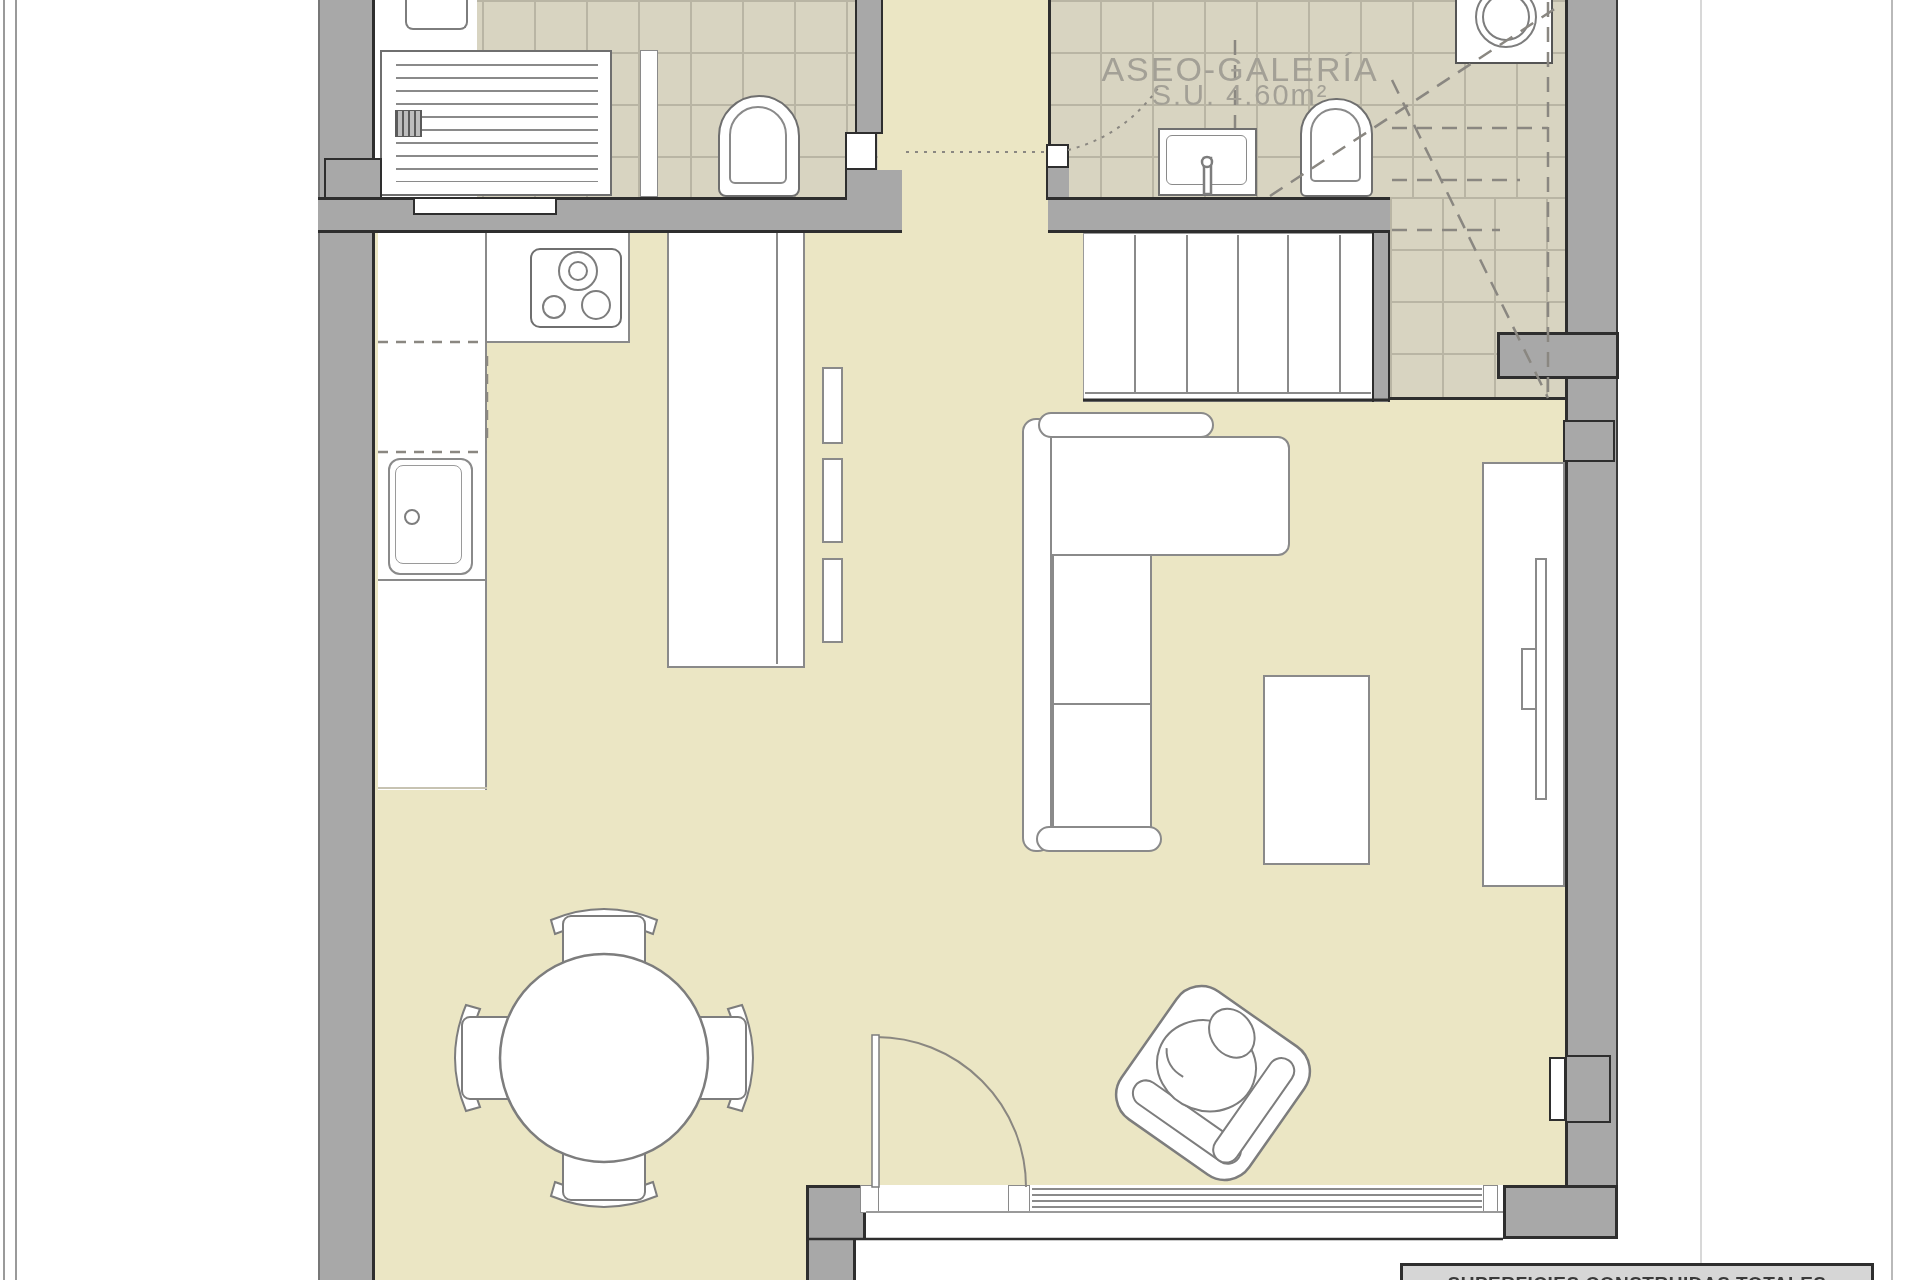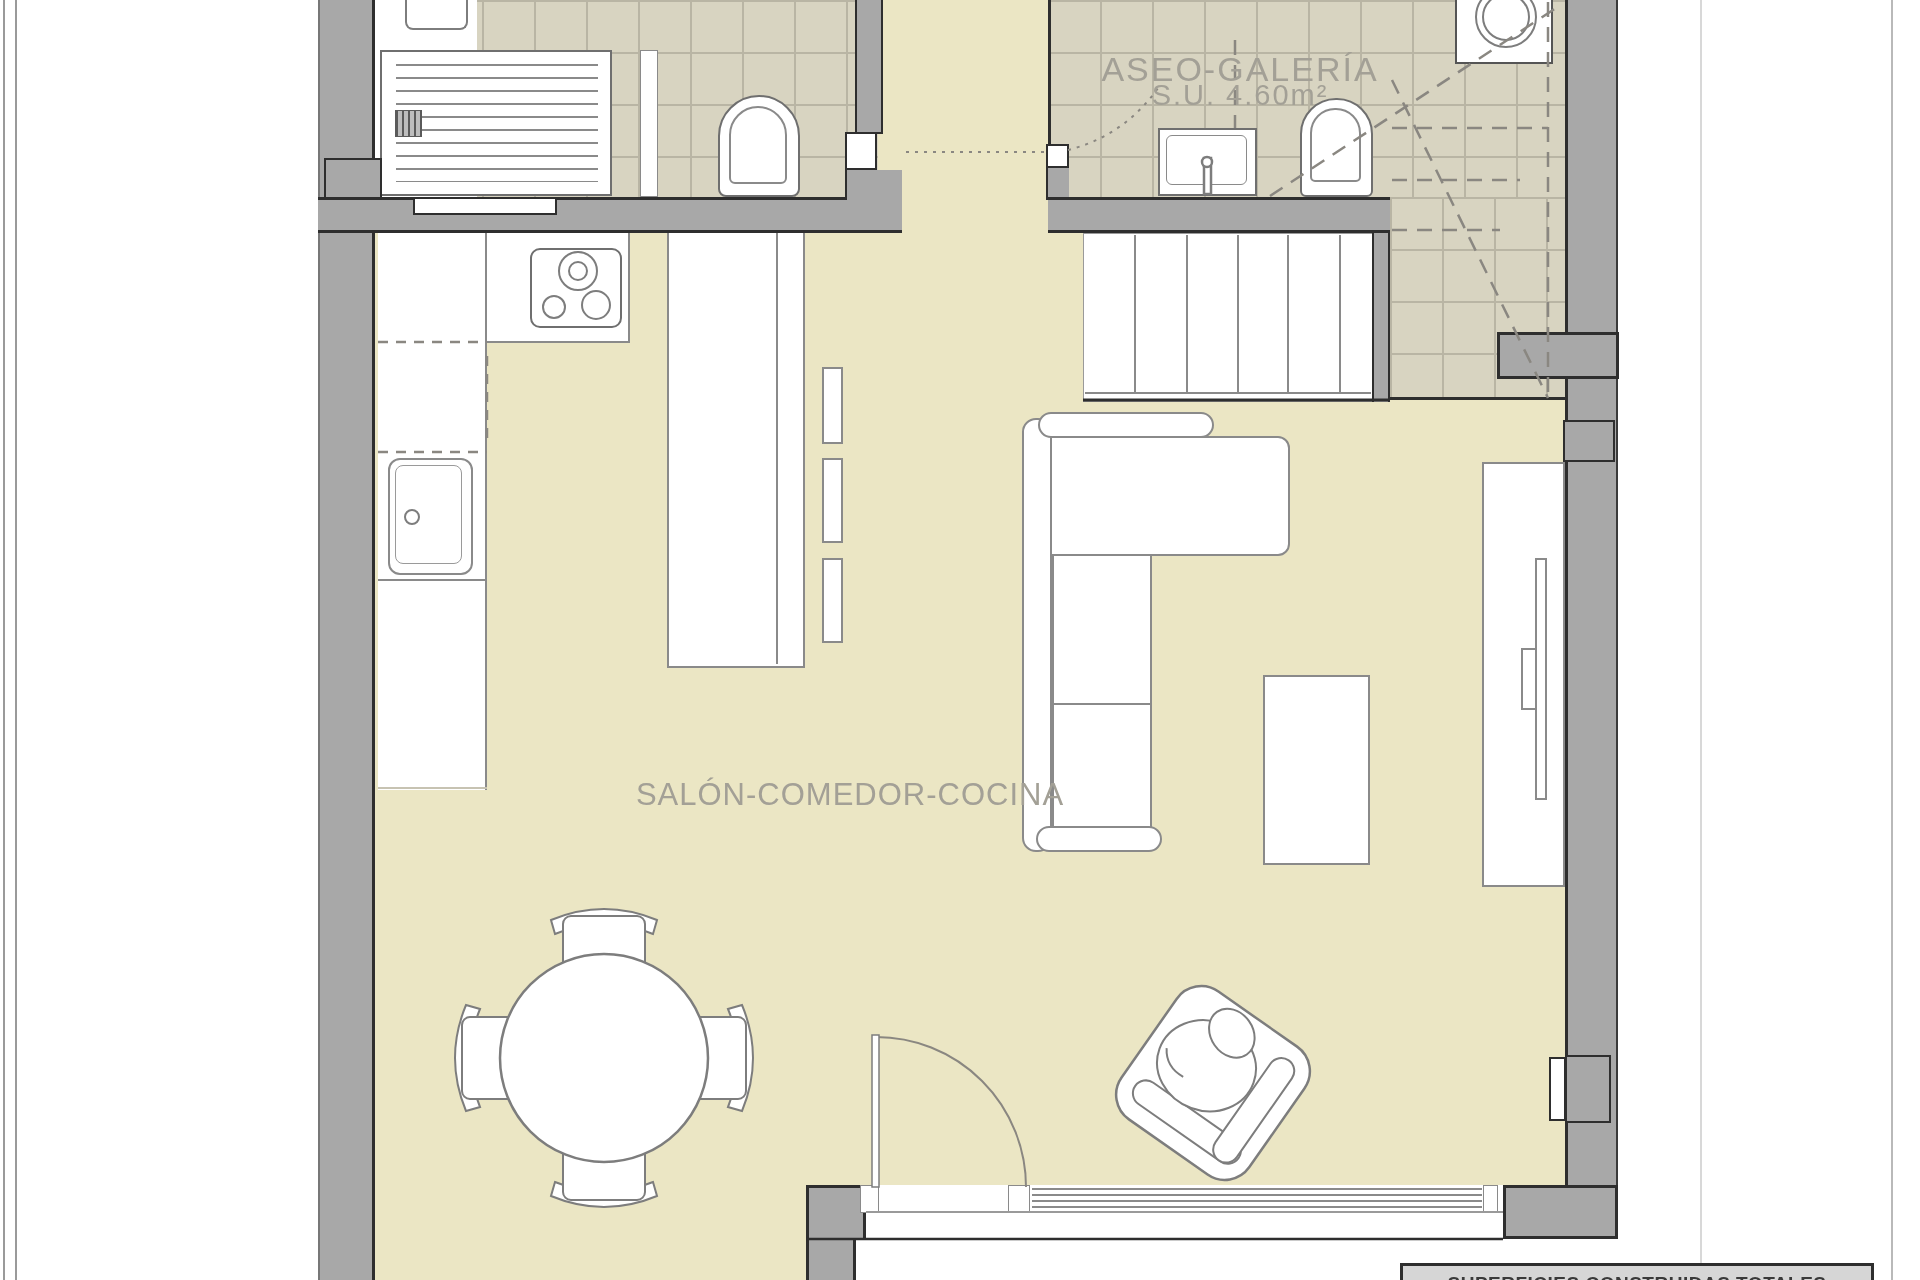--- a/index.html
+++ b/index.html
@@ -222,19 +222,18 @@
       <g>
         <ellipse class="s-furn" style="stroke-width:2" transform="rotate(-15)" cx="-12" cy="-14" rx="50" ry="45"></ellipse>
         <ellipse class="s-furn" style="stroke-width:2" transform="rotate(20)" cx="-30" cy="-44" rx="26" ry="21"></ellipse>
         <path class="s-furn-n" d="M -58 -2 Q -48 14 -28 12"></path>
       </g>
     </g>
   </svg>
 
   <div class="label" style="left:1090px;top:50px;width:300px;font-size:34px;">ASEO-GALERÍA</div>
   <div class="label" style="left:1090px;top:79px;width:300px;font-size:29px;">S.U. 4.60m²</div>
-  <div class="label" style="left:620px;top:777px;width:460px;font-size:31px;letter-spacing:1px;">SALÓN-COMEDOR-COCINA</div>
 
   <div class="abs summary" style="left:1400px;top:1263px;width:474px;height:60px;">
     <span>SUPERFICIES CONSTRUIDAS TOTALES</span>
   </div>
 
 </div>
 
 </body></html>

